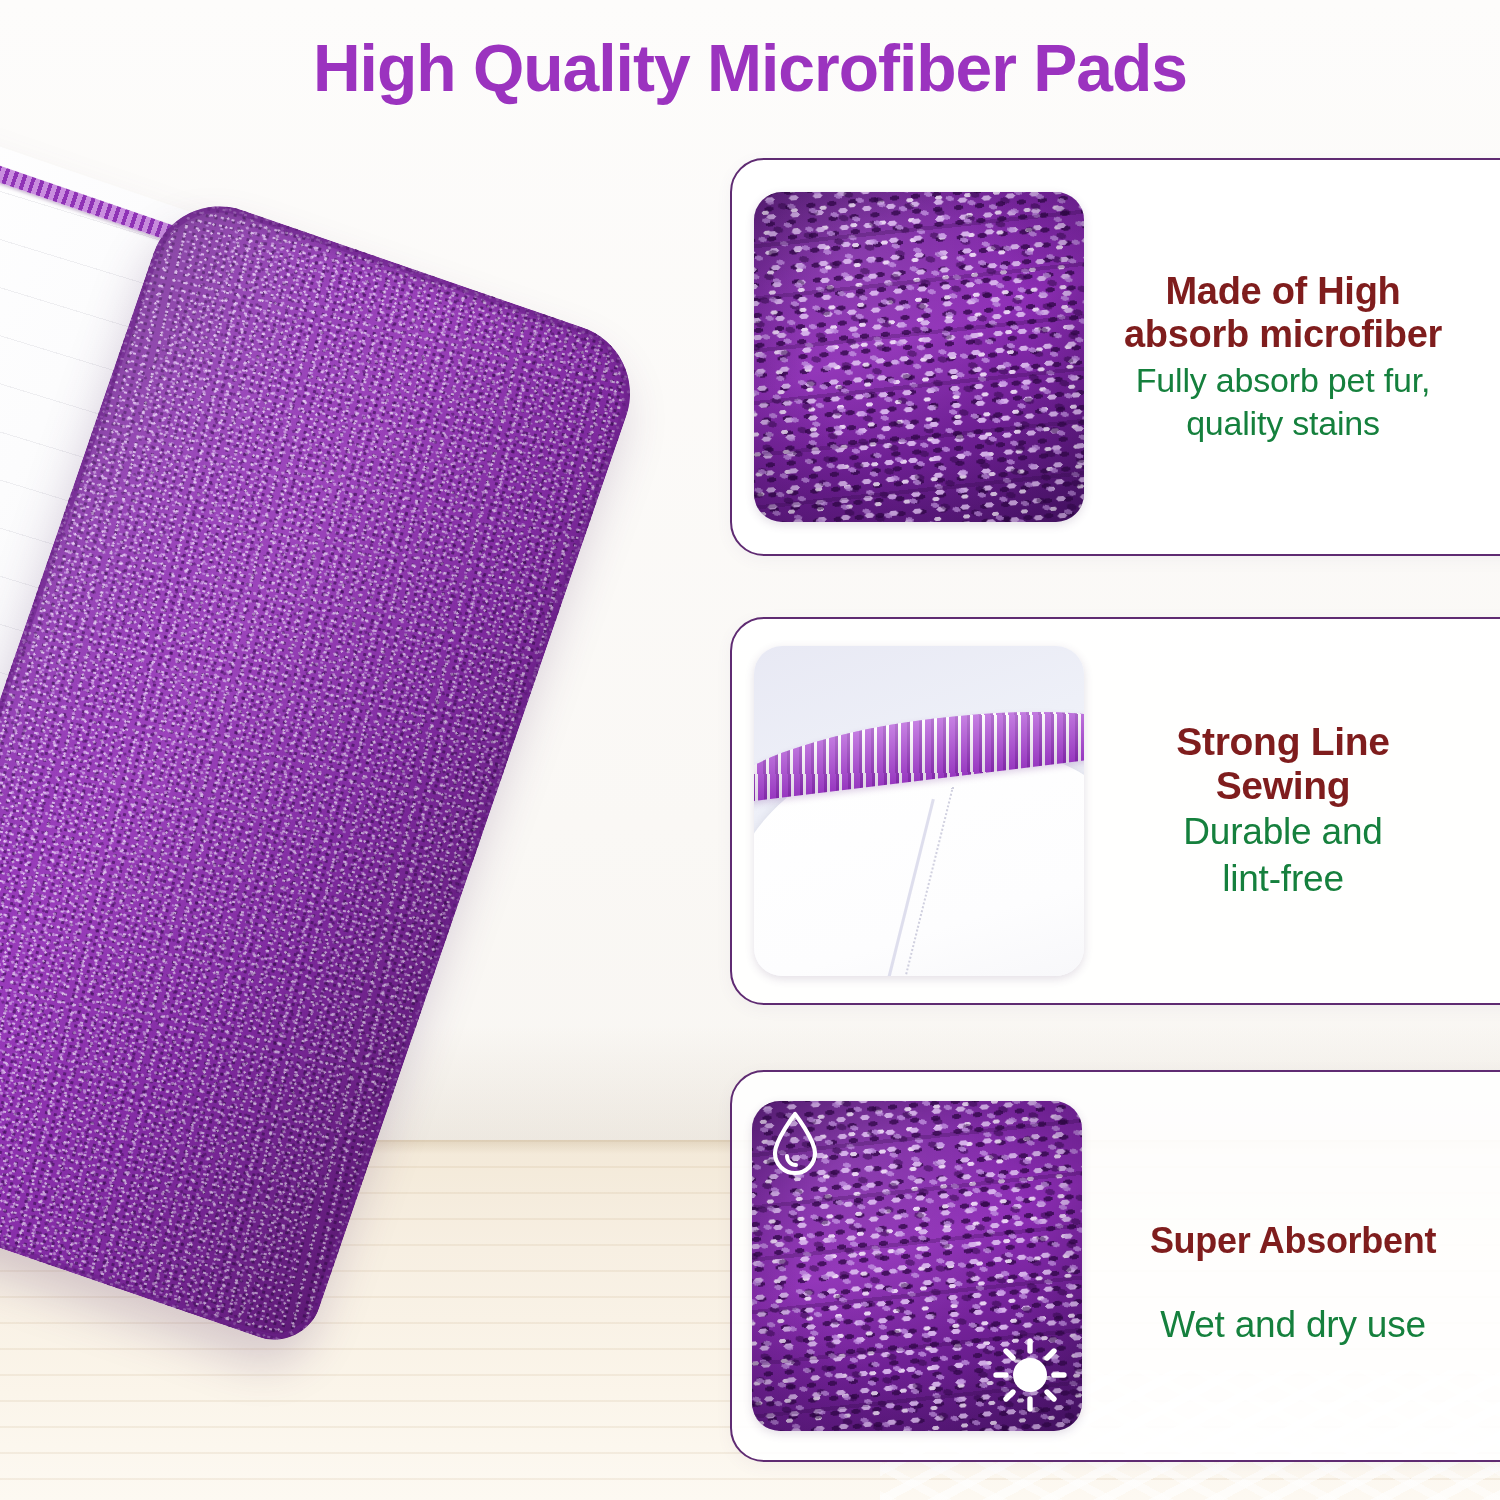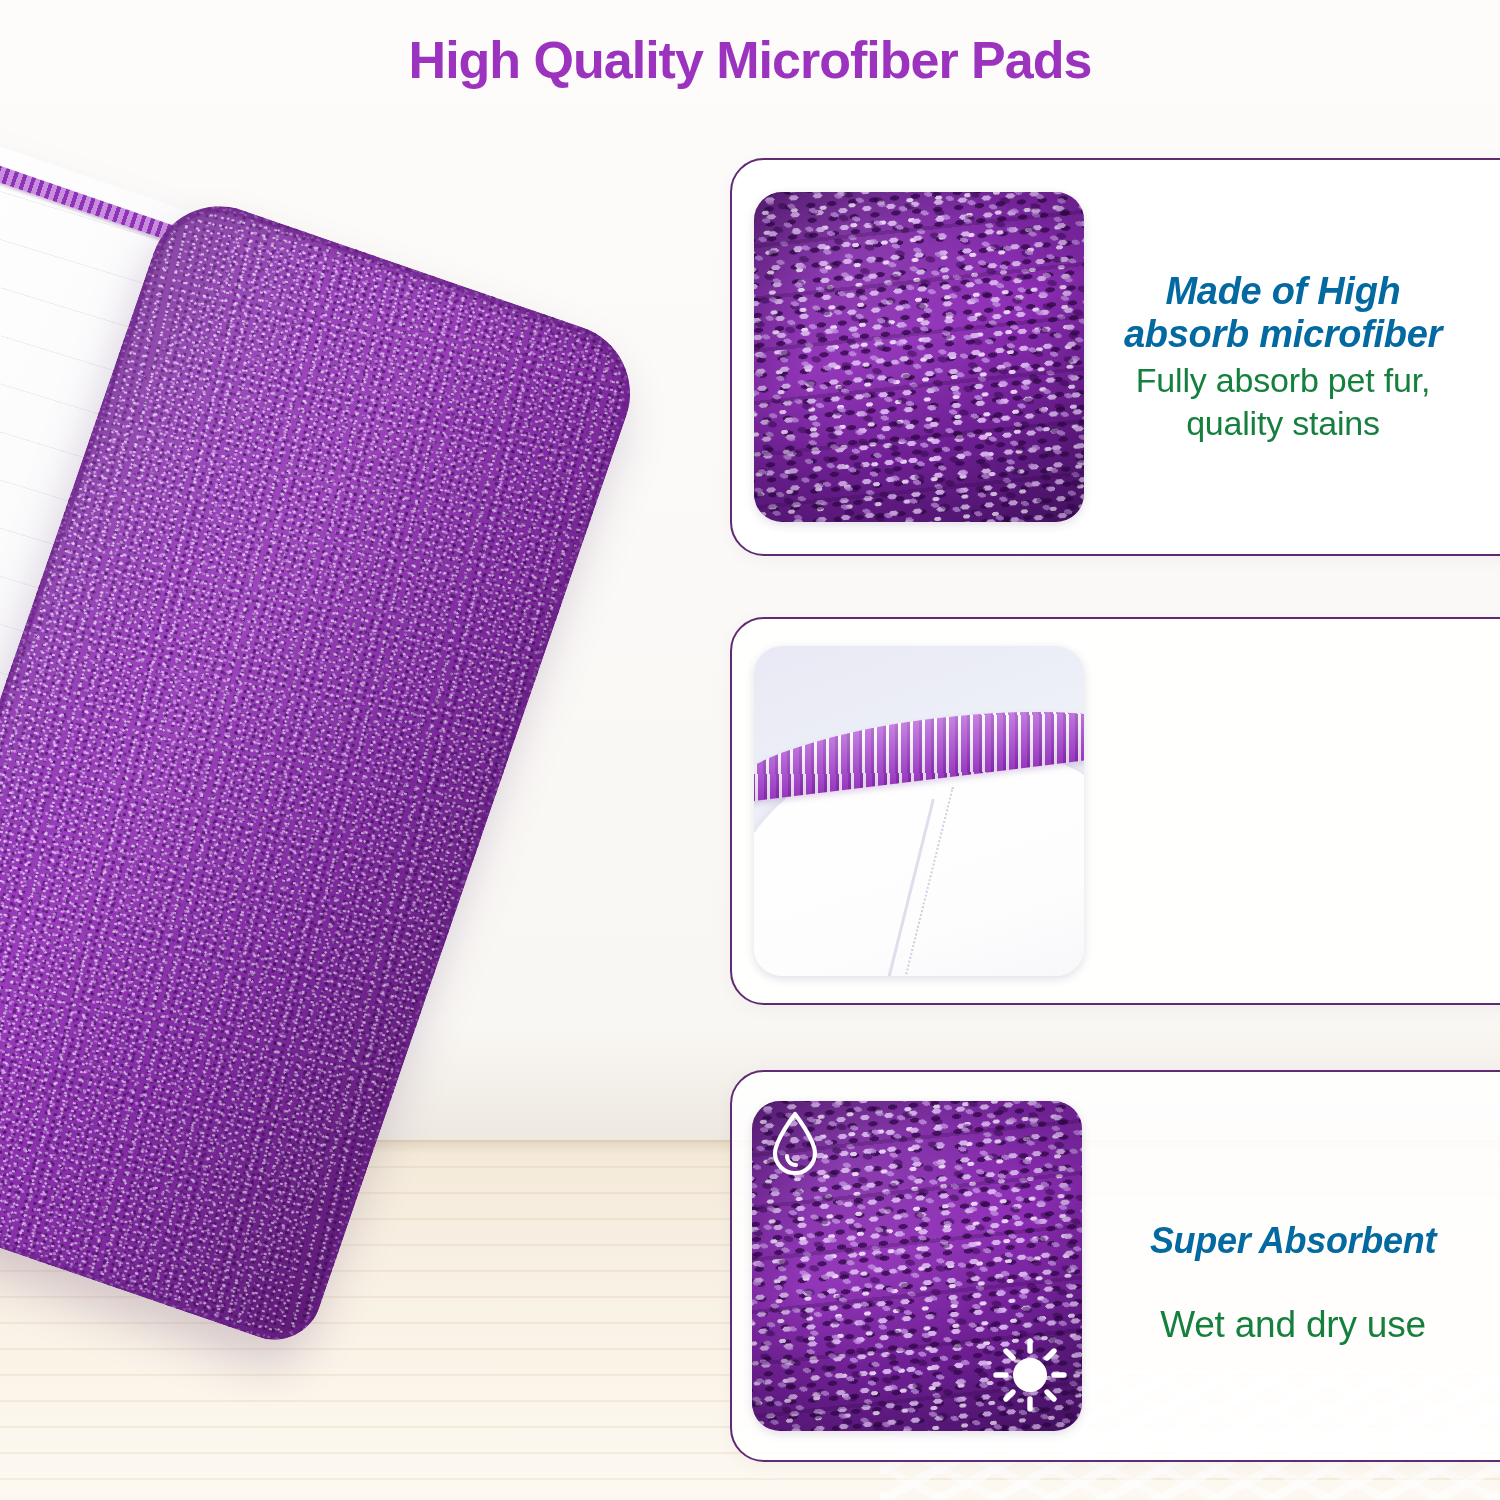--- a/index.html
+++ b/index.html
@@ -102,21 +102,21 @@
   }
   #pad-purple .rim{
     position:absolute; inset:0; border-radius:70px 70px 48px 48px;
     box-shadow:inset 0 0 0 6px rgba(110,35,140,.55), inset 0 6px 16px rgba(40,8,60,.25);
   }
 
   
   #title{
     position:absolute; top:30px; left:0; width:1500px;
     text-align:center;
-    font-size:52px; font-weight:bold; letter-spacing:-1px;
+    font-size:66px; font-weight:bold; letter-spacing:-1px;
     color:#9b33bf;
     text-shadow:0 1px 0 rgba(255,255,255,.6);
     z-index:6;
   }
 
   
   .card{
     position:absolute;
     left:730px;
     width:820px;                 
@@ -222,25 +222,24 @@
   .text{
     flex:1;
     padding:0 34px 0 26px;
     text-align:center;
     color:#5d5d5d;
     
     margin-right:58px;
   }
   .t-head{
     font-weight:bold;
-    color:#0369a1;
+    color:#7f1d1d;
     line-height:1.12;
     font-size:38px;
     letter-spacing:-.3px;
-    font-style:italic;
   }
   .t-body{
     font-size:34px;
     line-height:1.25;
     color:#15803d;
     margin-top:4px;
     letter-spacing:-.2px;
   }
   #card-2 .t-head{ font-size:39px; }
   #card-2 .t-body{ font-size:37px; margin-top:2px; }
@@ -289,20 +288,30 @@
   </div>
 </div>
 
 <div class="card" id="card-2">
   <div class="thumb sewn">
     <div class="pad-white"></div>
     <div class="seam2"></div>
     <div class="seam"></div>
     <div class="trim"></div>
     <div class="trim-shade"></div>
+  </div>
+  <div class="text">
+    <div class="t-head">
+      <div>Strong Line</div>
+      <div>Sewing</div>
+    </div>
+    <div class="t-body">
+      <div>Durable and</div>
+      <div>lint-free</div>
+    </div>
   </div>
 </div>
 
 <div class="card" id="card-3">
   <div class="thumb fiber">
     <div class="nubsA"></div>
     <div class="nubsB"></div>
     <div class="rows"></div>
     <div class="vig"></div>
 

